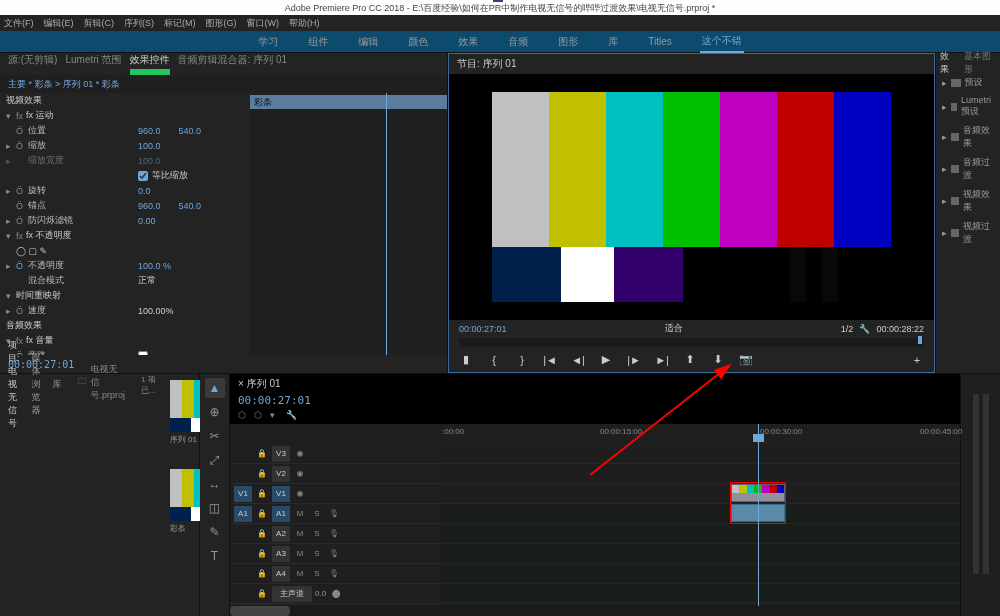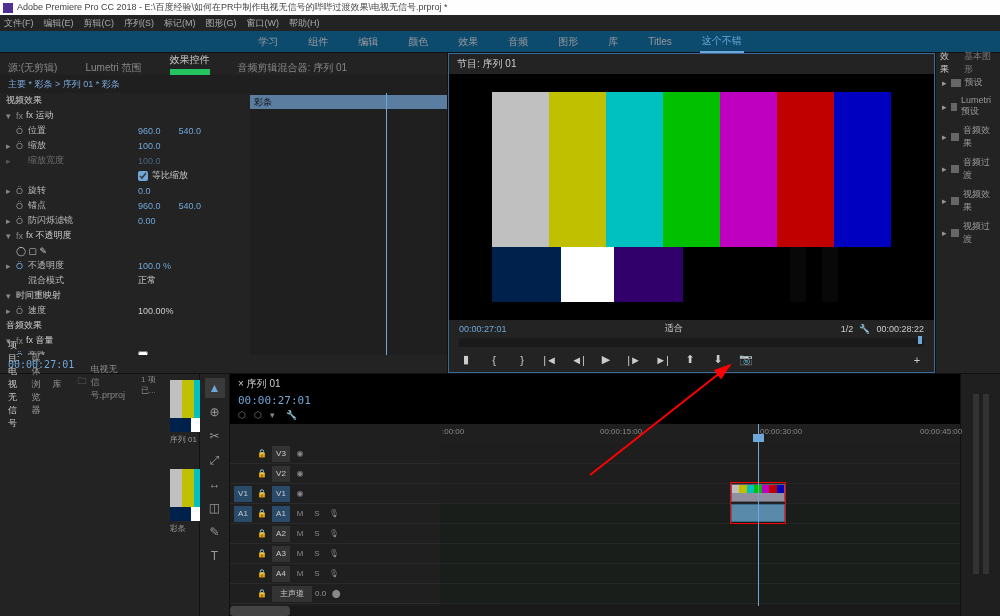--- a/index.html
+++ b/index.html
@@ -1,26 +1,26 @@
 <!DOCTYPE html>
 <html><head>
 <meta charset="utf-8">
 <style>
 * { margin: 0; padding: 0; box-sizing: border-box; font-family: "Microsoft YaHei", sans-serif; }
 body { background: #1d1d1d; color: #999; font-size: 10px; width: 1000px; height: 616px; overflow: hidden; position: relative; }
-.title-bar { background: #fefefe; height: 15px; display: flex; align-items: center; padding: 0 3px; color: #444; font-size: 9px; }
+.title-bar { background: #fefefe; height: 15px; display: flex; align-items: center; padding: 0 3px; color: #444; font-size: 9px; flex-direction: column; }
 .title-bar .app-icon { width: 10px; height: 10px; background: #503090; margin-right: 4px; }
 .menu-bar { background: #232323; height: 16px; display: flex; align-items: center; padding: 0 4px; color: #aaa; font-size: 9px; gap: 10px; }
 .menu-bar span { cursor: pointer; }
 .workspace-tabs { background: #0c4a6e; height: 22px; display: flex; align-items: center; justify-content: center; gap: 26px; color: #999; font-size: 10px; border-bottom: 1px solid #111; }
 .workspace-tabs .tab { padding: 3px 2px; cursor: pointer; }
 .workspace-tabs .tab.active { color: #6fa7d8; border-bottom: 2px solid #6fa7d8; }
 .main { display: flex; height: 320px; }
 .effect-controls { width: 448px; background: #232323; display: flex; flex-direction: column; border-right: 1px solid #111; }
-.panel-tabs { height: 22px; display: flex; align-items: flex-end; padding: 0 8px; gap: 28px; color: #888; font-size: 10px; }
+.panel-tabs { height: 22px; display: flex; align-items: flex-start; padding: 0 8px; gap: 8px; color: #888; font-size: 10px; }
 .panel-tabs .ptab.active { color: #ccc; border-bottom: 6px solid #22c55e; padding-bottom: 2px; }
 .ec-header { height: 18px; display: flex; align-items: center; padding: 0 8px; background: #1f1f1f; font-size: 9px; color: #7aa7d8; }
 .ec-body { flex: 1; display: flex; overflow: hidden; }
 .ec-props { width: 250px; overflow-y: auto; background: #232323; font-size: 9px; }
 .ec-row { display: flex; align-items: center; height: 15px; padding: 0 6px; color: #ccc; }
 .ec-row .label { flex: 0 0 110px; color: #bbb; }
 .ec-row .val { color: #6fa7d8; }
 .ec-row .val2 { color: #6fa7d8; margin-left: 18px; }
 .ec-row .arrow { width: 10px; color: #888; }
 .ec-row .stopwatch { width: 12px; color: #888; }

